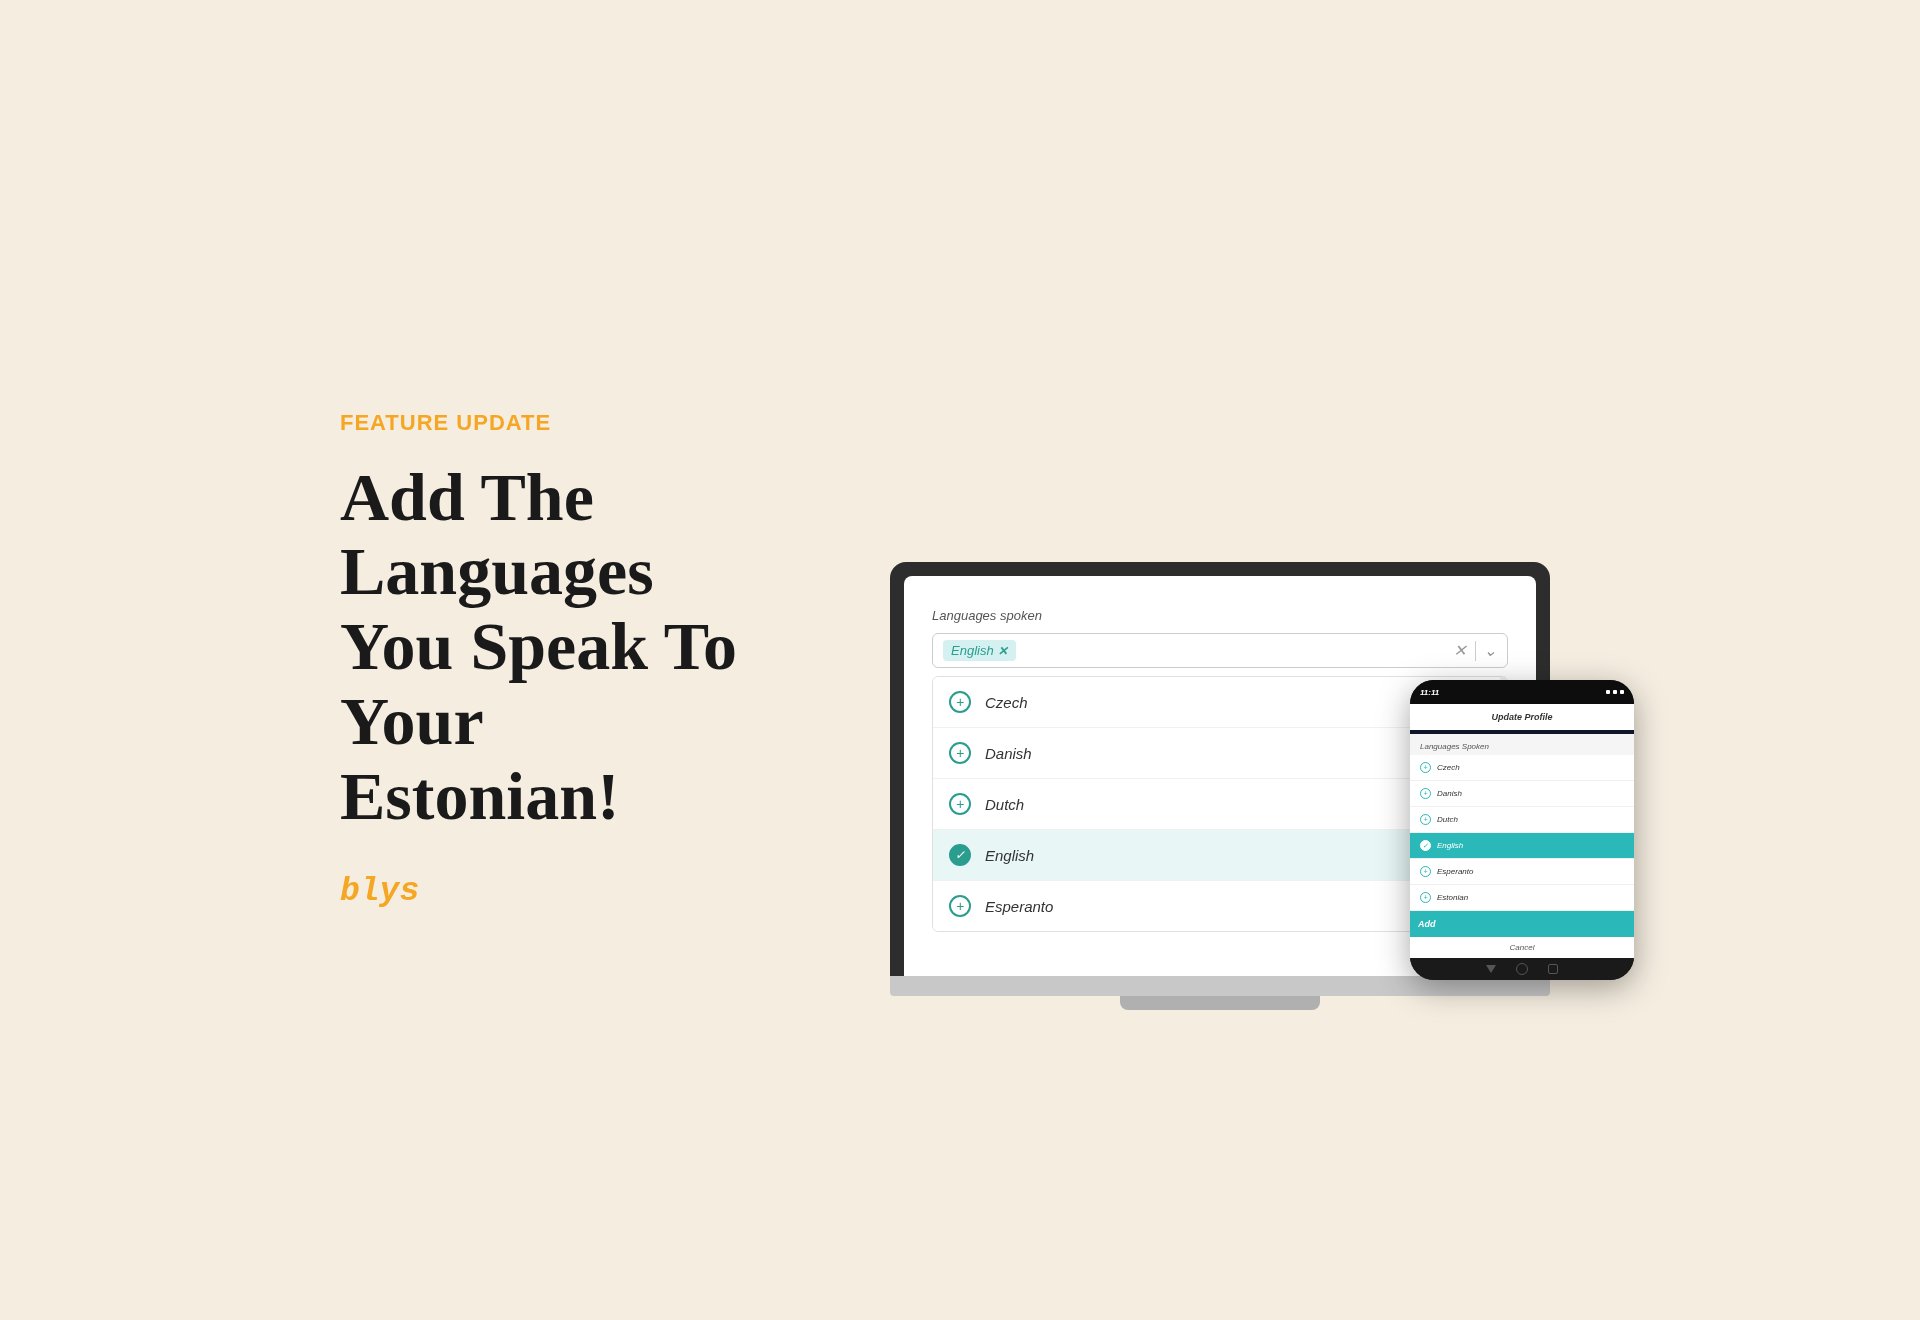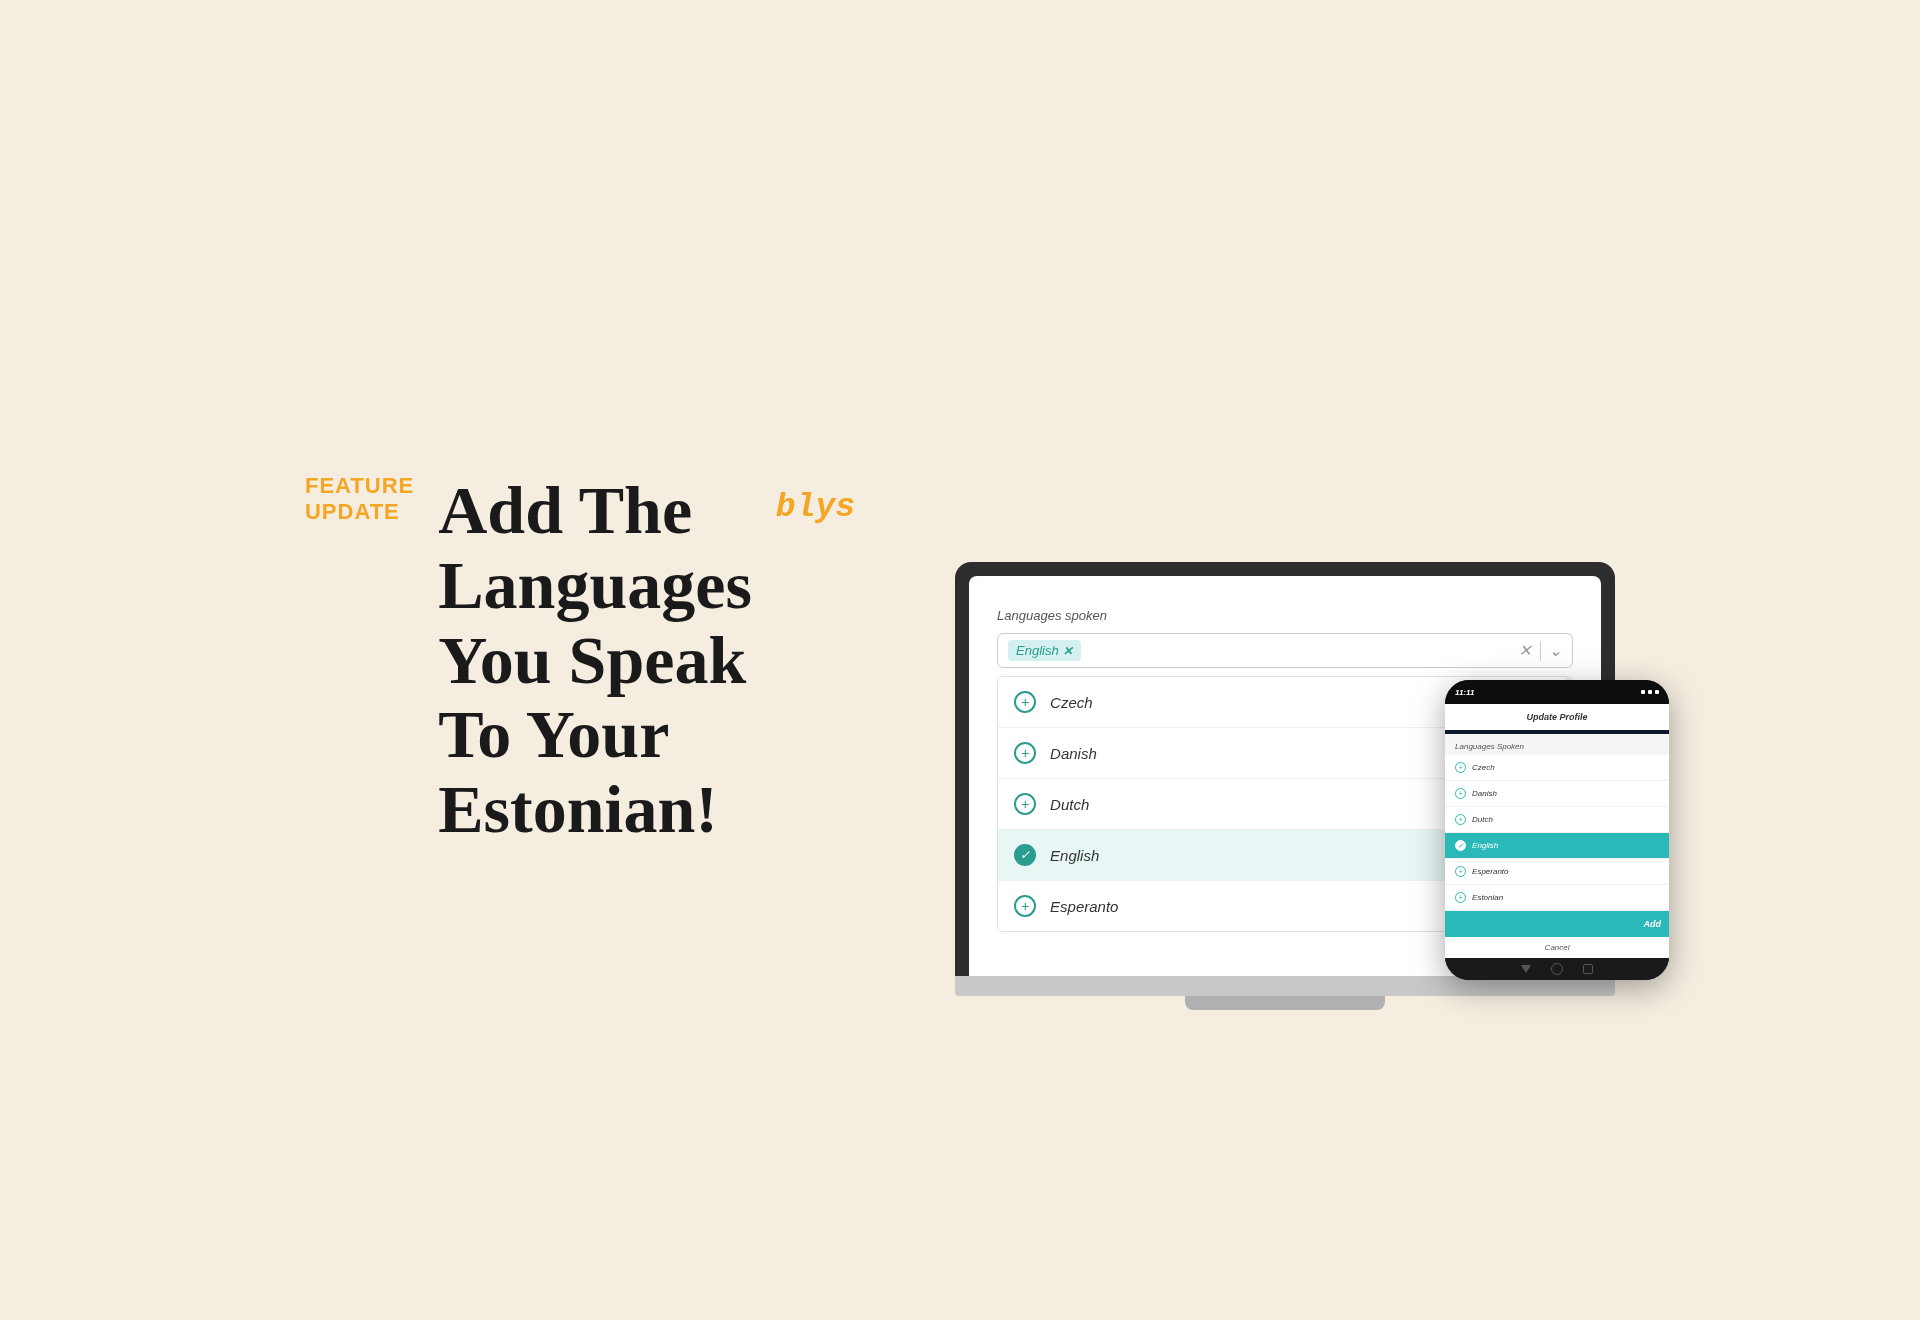--- a/index.html
+++ b/index.html
@@ -32,21 +32,21 @@
       width: 100%;
       max-width: 1400px;
       gap: 100px;
       padding: 0 80px;
     }
 
     
     .left-panel {
       flex: 0 0 420px;
       display: flex;
-      flex-direction: row;
+      flex-direction: column;
       gap: 24px;
     }
 
     .feature-update-label {
       font-family: Arial, sans-serif;
       font-weight: 700;
       font-size: 22px;
       color: #f5a623;
       letter-spacing: 1px;
       text-transform: uppercase;
@@ -352,21 +352,21 @@
 
     .phone-item-icon.checked {
       background: white;
       color: #2ab8b8;
       border-color: white;
     }
 
     .phone-add-btn {
       background: #2ab8b8;
       color: white;
-      text-align: right;
+      text-align: left;
       font-size: 9px;
       font-family: Arial, sans-serif;
       font-weight: bold;
       padding: 8px;
       cursor: pointer;
     }
 
     .phone-cancel-btn {
       text-align: center;
       font-size: 8px;

